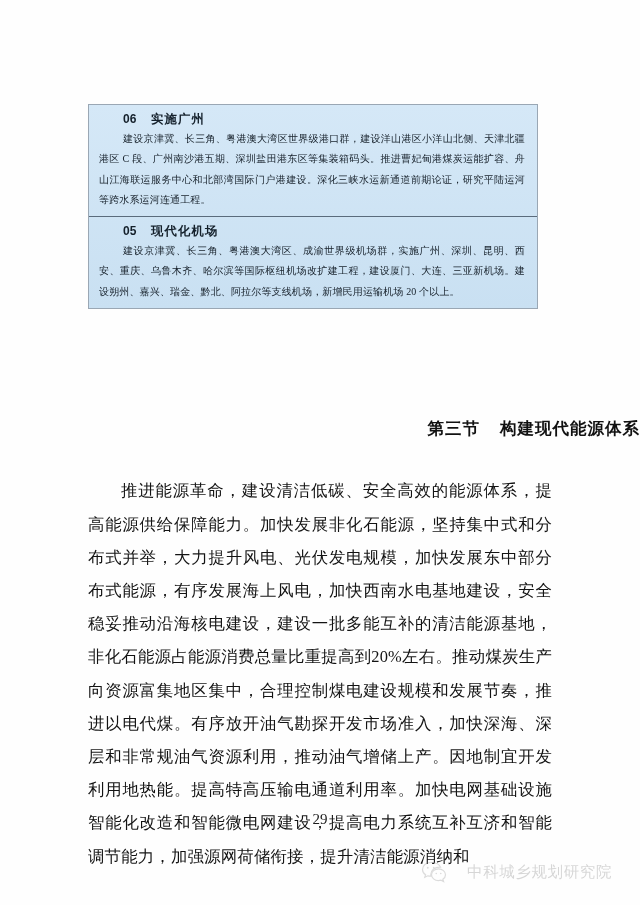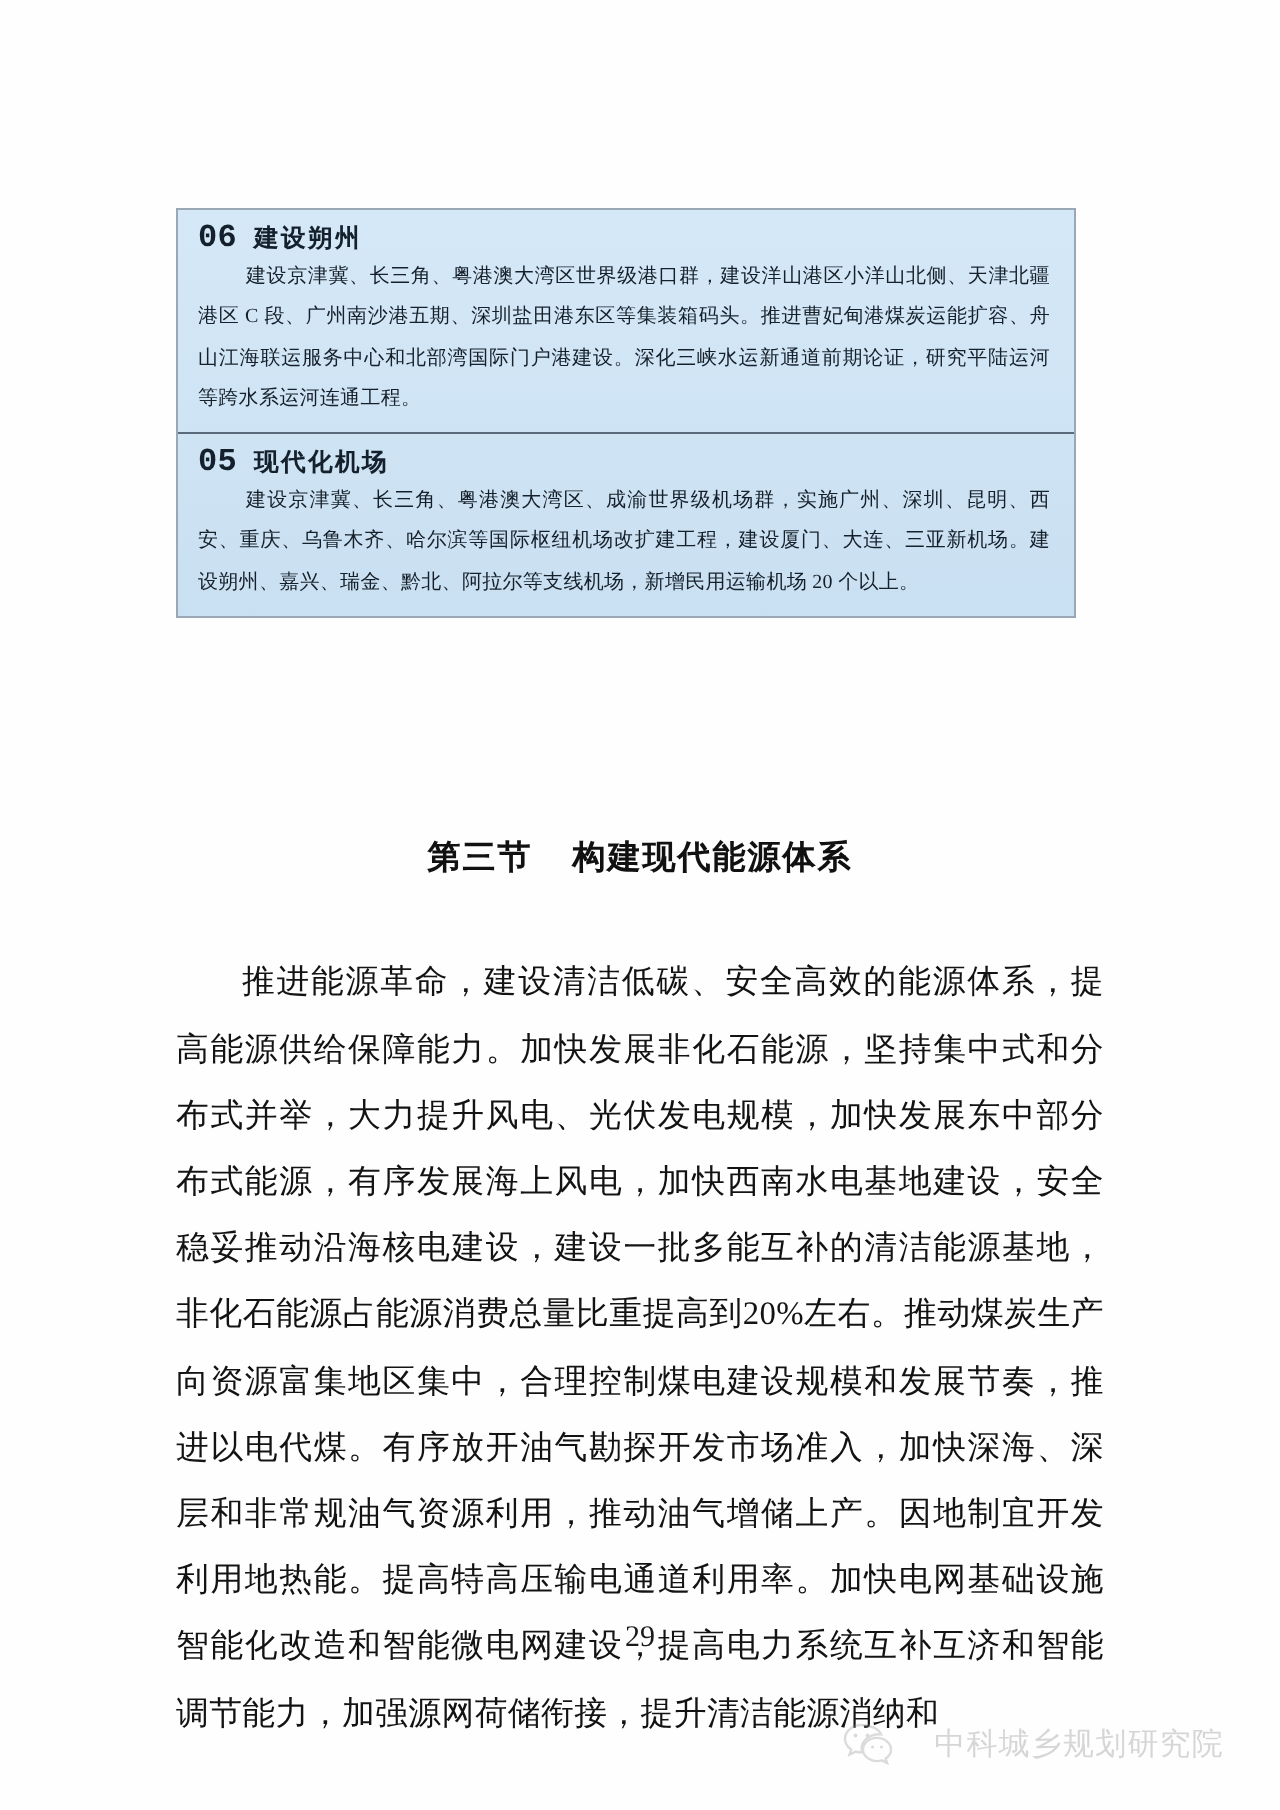--- a/index.html
+++ b/index.html
@@ -45,22 +45,23 @@
     align-items: baseline;
     font-weight: bold;
     font-size: 12.3px;
     line-height: 18px;
     letter-spacing: 0.2px;
     color: #14202b;
   }
   .row-num {
     width: 28px;
     flex: 0 0 28px;
-    font-family: Liberation Mono, monospace;
-    font-size: 16px;
+    font-family: Liberation Sans, sans-serif;
+    font-size: 12px;
+    margin-left: 24px;
   }
   .row-title {
     letter-spacing: 1.2px;
   }
   .row-body {
     margin-top: 1px;
     font-size: 10px;
     line-height: 20.3px;
     text-align: justify;
     text-justify: inter-character;
@@ -69,21 +70,21 @@
     color: #16202a;
     padding-right: 2px;
   }
 
   
   .section-heading {
     position: absolute;
     left: 0;
     right: 0;
     top: 418px;
-    text-align: center;
+    text-align: right;
     font-size: 16.5px;
     font-weight: bold;
     letter-spacing: 1px;
     color: #111;
   }
   .section-heading .sp { display: inline-block; width: 20px; }
 
   
   .body-text {
     position: absolute;
@@ -132,21 +133,21 @@
 </head>
 <body>
 
 <div class="page">
 
   <div class="policy-table">
 
     <div class="policy-row">
       <div class="row-head">
         <span class="row-num">06</span>
-        <span class="row-title">建设朔州</span>
+        <span class="row-title">实施广州</span>
       </div>
       <div class="row-body">建设京津冀、长三角、粤港澳大湾区世界级港口群，建设洋山港区小洋山北侧、天津北疆港区 C 段、广州南沙港五期、深圳盐田港东区等集装箱码头。推进曹妃甸港煤炭运能扩容、舟山江海联运服务中心和北部湾国际门户港建设。深化三峡水运新通道前期论证，研究平陆运河等跨水系运河连通工程。</div>
     </div>
 
     <div class="policy-row">
       <div class="row-head">
         <span class="row-num">05</span>
         <span class="row-title">现代化机场</span>
       </div>
       <div class="row-body">建设京津冀、长三角、粤港澳大湾区、成渝世界级机场群，实施广州、深圳、昆明、西安、重庆、乌鲁木齐、哈尔滨等国际枢纽机场改扩建工程，建设厦门、大连、三亚新机场。建设朔州、嘉兴、瑞金、黔北、阿拉尔等支线机场，新增民用运输机场 20 个以上。</div>

